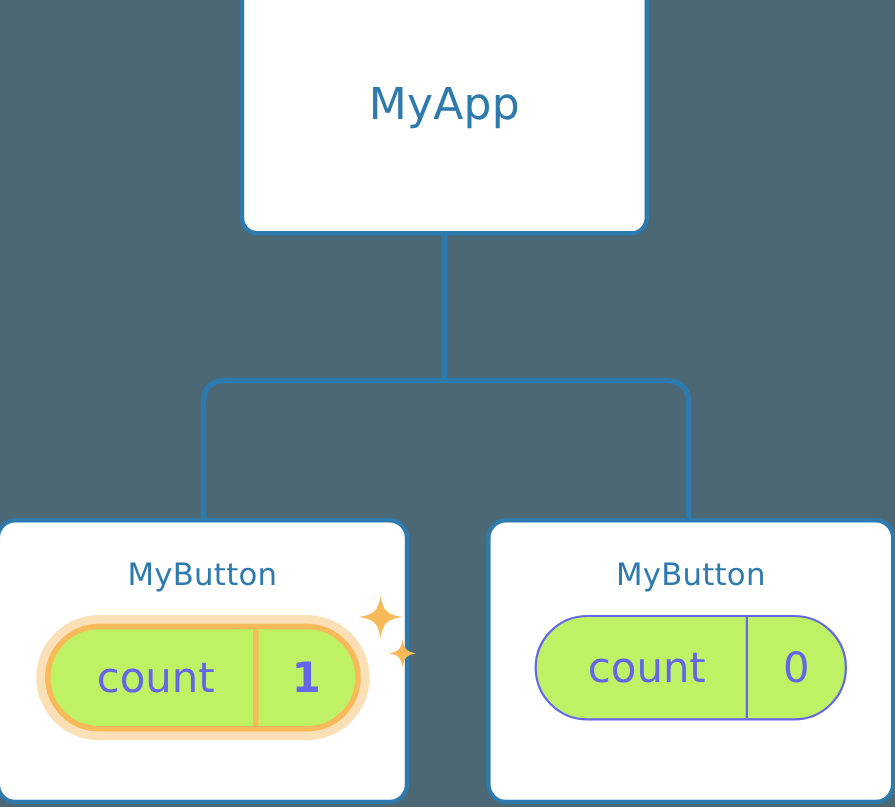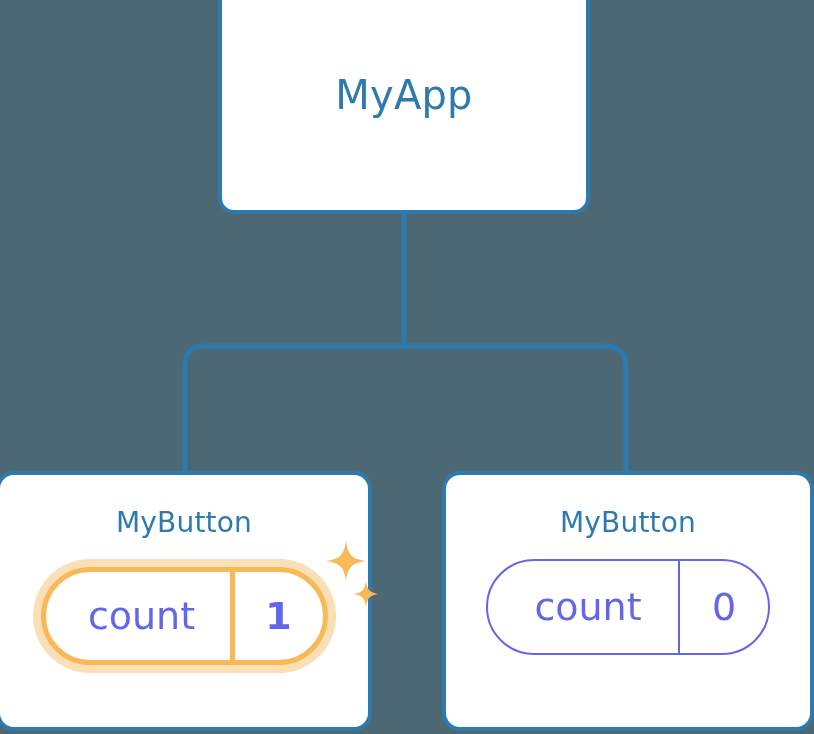--- a/index.html
+++ b/index.html
@@ -82,21 +82,21 @@
     position: relative;
     margin-top: 22px;
     display: inline-flex;
   }
 
   .pill {
     position: relative;
     box-sizing: border-box;
     display: flex;
     align-items: stretch;
-    background: #ffffff;
+    background: #bef264;
     border-radius: 999px;
     overflow: hidden;
   }
 
   .pill-plain {
     border: 2px solid #6366e8;
     height: 96px;
   }
   .pill-plain .pill-key,
   .pill-plain .pill-val {

